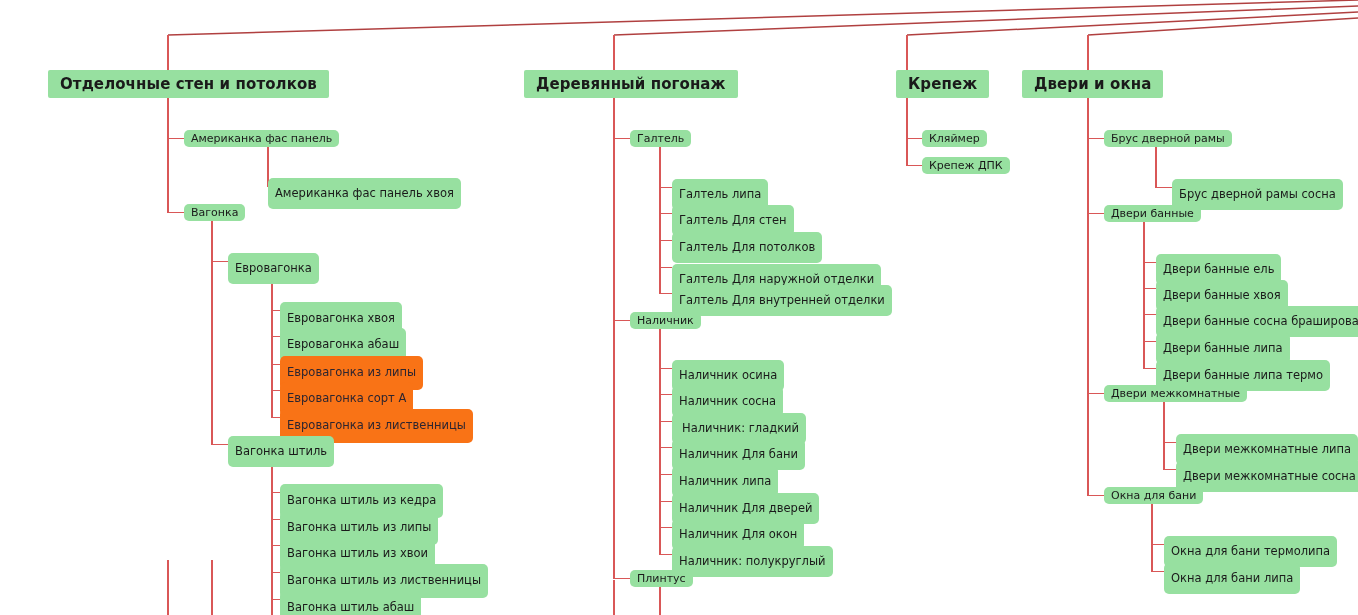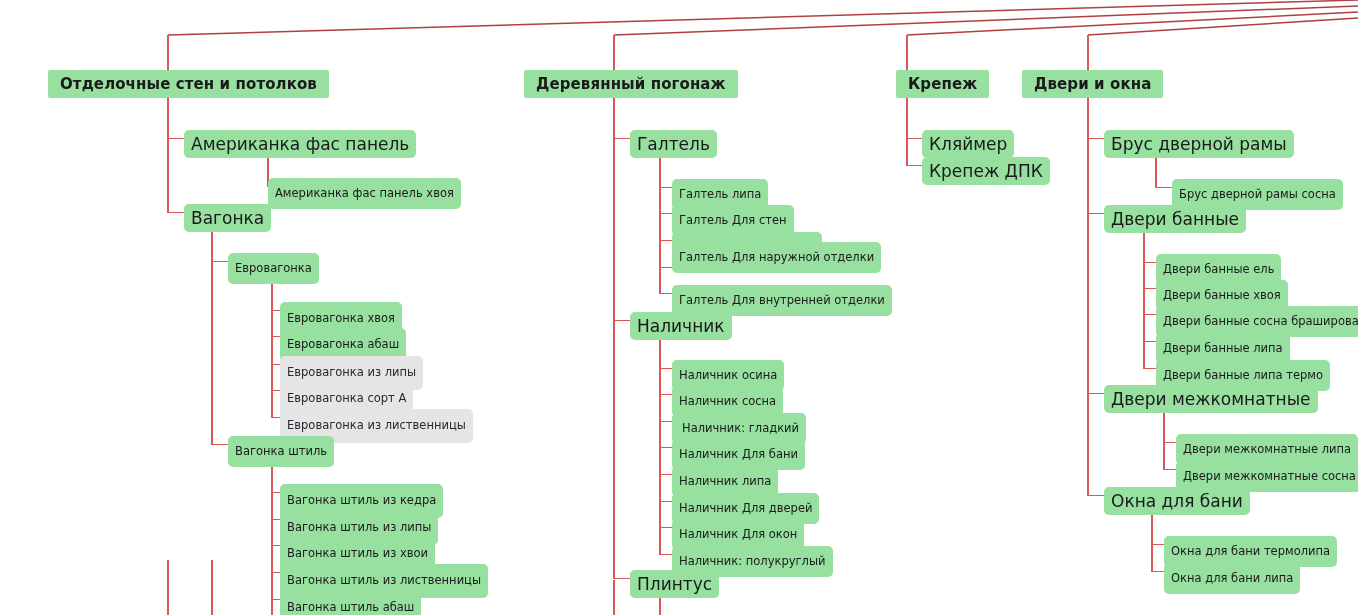--- a/index.html
+++ b/index.html
@@ -19,30 +19,30 @@
     box-sizing:border-box;
     background:#97e0a0;
     border-radius:5px;
     color:#1a1a1a;
     white-space:nowrap;
     line-height:1;
     display:flex;
     align-items:center;
     padding:0 7px;
   }
-  .node.gray{ background:#e5e5e5; color:#2d2530; }
+  .node.gray{ background:#f97316; color:#2d2530; }
   .node.lvl0{
     font-size:15px;
     font-weight:bold;
     height:28px;
     padding:0 12px;
     border-radius:2px;
     letter-spacing:.1px;
   }
-  .node.lvl1{ font-size:17px; height:28px; border-radius:5px; }
+  .node.lvl1{ font-size:11px; height:17px; border-radius:5px; }
   .node.lvl2{ font-size:11.5px; height:31px; border-radius:5px; }
   .node.lvl3{ font-size:11.5px; height:34px; border-radius:5px; }
 </style>
 </head>
 <body>
 
 <div id="canvas">
   <svg id="links" width="1358" height="615" viewBox="0 0 1358 615" xmlns="http://www.w3.org/2000/svg" aria-hidden="true">
       <line x1="168" y1="35" x2="1358" y2="0" stroke="#b04040" stroke-width="1.5"></line>
       <line x1="614" y1="35" x2="1358" y2="6" stroke="#b04040" stroke-width="1.5"></line>
@@ -134,21 +134,21 @@
       <div class="node lvl3" style="left: 280px; top: 484px;">Вагонка штиль из кедра</div>
       <div class="node lvl3" style="left: 280px; top: 511px;">Вагонка штиль из липы</div>
       <div class="node lvl3" style="left: 280px; top: 537px;">Вагонка штиль из хвои</div>
       <div class="node lvl3" style="left: 280px; top: 564px;">Вагонка штиль из лиственницы</div>
       <div class="node lvl3" style="left: 280px; top: 591px;">Вагонка штиль абаш</div>
       <div class="node lvl0" style="left: 524px; top: 70px;">Деревянный погонаж</div>
       <div class="node lvl1" style="left: 630px; top: 130px;">Галтель</div>
       <div class="node lvl2" style="left: 672px; top: 179px;">Галтель липа</div>
       <div class="node lvl2" style="left: 672px; top: 205px;">Галтель Для стен</div>
       <div class="node lvl2" style="left: 672px; top: 232px;">Галтель Для потолков</div>
-      <div class="node lvl2" style="left: 672px; top: 242px;">Галтель Для наружной отделки</div>
+      <div class="node lvl2" style="left: 672px; top: 264px;">Галтель Для наружной отделки</div>
       <div class="node lvl2" style="left: 672px; top: 285px;">Галтель Для внутренней отделки</div>
       <div class="node lvl1" style="left: 630px; top: 312px;">Наличник</div>
       <div class="node lvl2" style="left: 672px; top: 360px;">Наличник осина</div>
       <div class="node lvl2" style="left: 672px; top: 386px;">Наличник сосна</div>
       <div class="node lvl2" style="left: 672px; top: 413px; padding-left: 10px;">Наличник: гладкий</div>
       <div class="node lvl2" style="left: 672px; top: 439px;">Наличник Для бани</div>
       <div class="node lvl2" style="left: 672px; top: 466px;">Наличник липа</div>
       <div class="node lvl2" style="left: 672px; top: 493px;">Наличник Для дверей</div>
       <div class="node lvl2" style="left: 672px; top: 519px;">Наличник Для окон</div>
       <div class="node lvl2" style="left: 672px; top: 546px;">Наличник: полукруглый</div>

